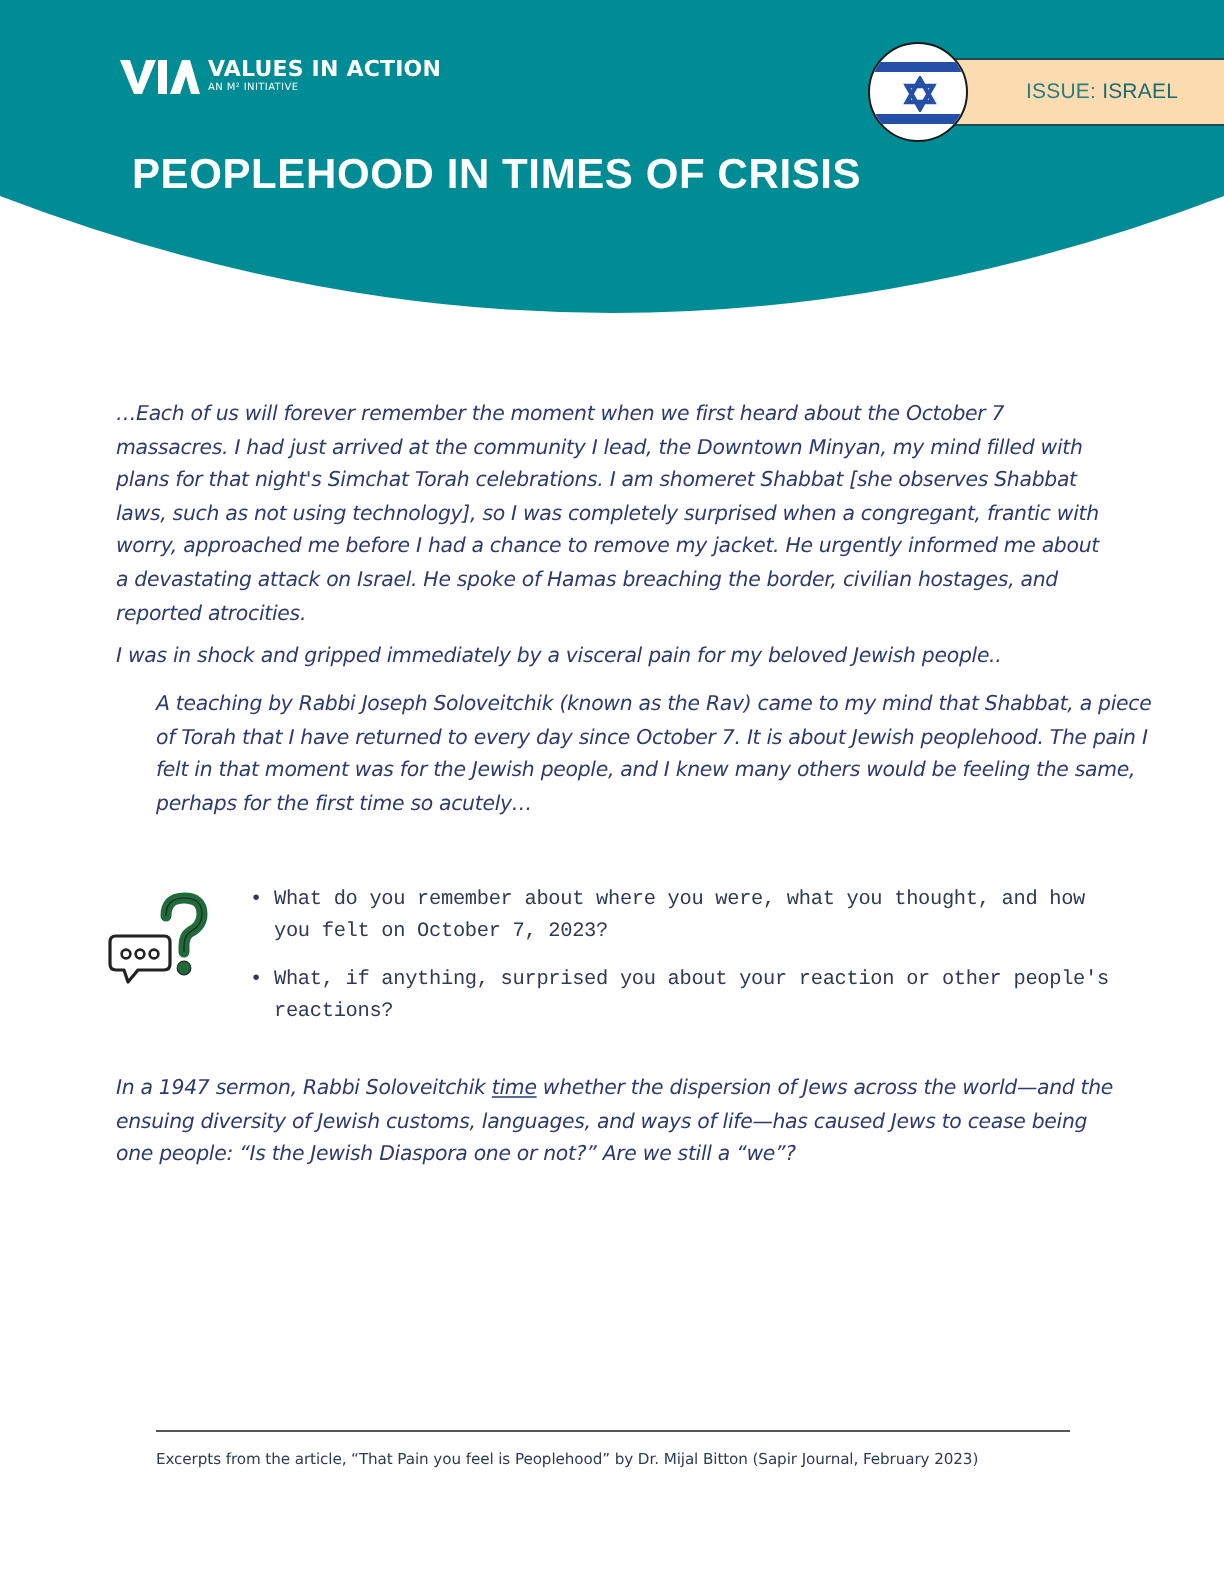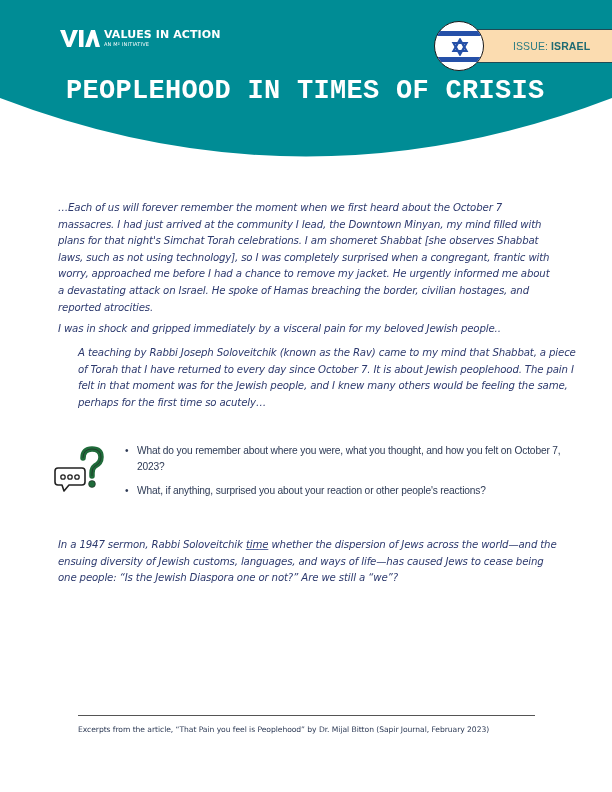--- a/index.html
+++ b/index.html
@@ -9,38 +9,38 @@
     .header-bg { position: absolute; left: 0; top: 0; width: 612px; height: 170px; }
 
     .logo { position: absolute; left: 60px; top: 28px; display: flex; align-items: center; gap: 4px; color: #ffffff; }
     .logo-mark { width: 40px; height: 20px; }
     .logo-text { display: flex; flex-direction: column; line-height: 1; }
     .logo-title { font-family: "DejaVu Sans", sans-serif; font-weight: bold; font-size: 11px; letter-spacing: 0.1px; }
     .logo-sub { font-family: "DejaVu Sans", sans-serif; font-size: 5px; margin-top: 2px; letter-spacing: 0.2px; }
 
     .issue-banner { position: absolute; left: 466px; top: 29px; width: 146px; height: 34px; background: #fbdcb0; border-top: 1px solid #1e4a55; border-bottom: 1px solid #1e4a55; }
     .issue-text { position: absolute; left: 513px; top: 40px; font-size: 10.5px; color: #2b7c83; letter-spacing: 0.1px; }
-    .issue-text b { font-weight: bold; color: #1e6a72; }
+    .issue-text b { font-weight: normal; color: #1e6a72; }
     .flag { position: absolute; left: 434px; top: 21px; width: 50px; height: 50px; border-radius: 50%; background: #ffffff; border: 1.5px solid #1a1a1a; overflow: hidden; }
     .flag .stripe { position: absolute; left: 0; width: 100%; height: 5px; background: #2550a8; }
     .flag .stripe.top { top: 9px; }
     .flag .stripe.bot { top: 35px; }
     .flag svg { position: absolute; left: 16px; top: 16px; }
 
-    .page-title { position: absolute; left: 66px; top: 76px; font-family: Liberation Mono, monospace; font-size: 27px; font-weight: bold; color: #ffffff; letter-spacing: 0.3px; }
+    .page-title { position: absolute; left: 66px; top: 76px; font-family: Liberation Sans, sans-serif; font-size: 21px; font-weight: bold; color: #ffffff; letter-spacing: 0.3px; }
 
     .quote { position: absolute; left: 58px; width: 500px; font-family: "DejaVu Sans", sans-serif; font-style: italic; font-size: 10.2px; line-height: 16.6px; color: #2d3a6e; letter-spacing: -0.15px; }
     .q1 { top: 200px; }
     .q2 { top: 321px; }
     .q3 { top: 345px; margin-left: 20px; }
 
     .discussion { position: absolute; left: 52px; top: 443px; width: 510px; }
     .q-icon { position: absolute; left: 0; top: 3px; width: 58px; height: 48px; }
     .bullets { position: absolute; left: 71px; top: 0; width: 440px; list-style: none; }
-    .bullets li { position: relative; padding-left: 14px; font-family: Liberation Sans, sans-serif; font-size: 10.2px; line-height: 16.4px; color: #2d3a55; margin-bottom: 7px; letter-spacing: -0.15px; }
+    .bullets li { position: relative; padding-left: 14px; font-family: Liberation Mono, monospace; font-size: 10.2px; line-height: 16.4px; color: #2d3a55; margin-bottom: 7px; letter-spacing: -0.15px; }
     .bullets li::before { content: "•"; position: absolute; left: 2px; top: 0; color: #2d3a55; }
 
     .q4 { top: 537px; }
     .q4 .link { text-decoration: underline; text-decoration-color: #5a6aa0; }
 
     .footer-rule { position: absolute; left: 78px; top: 715px; width: 457px; height: 1px; background: #555555; }
     .footer-note { position: absolute; left: 78px; top: 725px; font-family: "DejaVu Sans", sans-serif; font-size: 7.6px; color: #2d3a55; letter-spacing: -0.05px; }
   </style>
 </head>
 <body>

